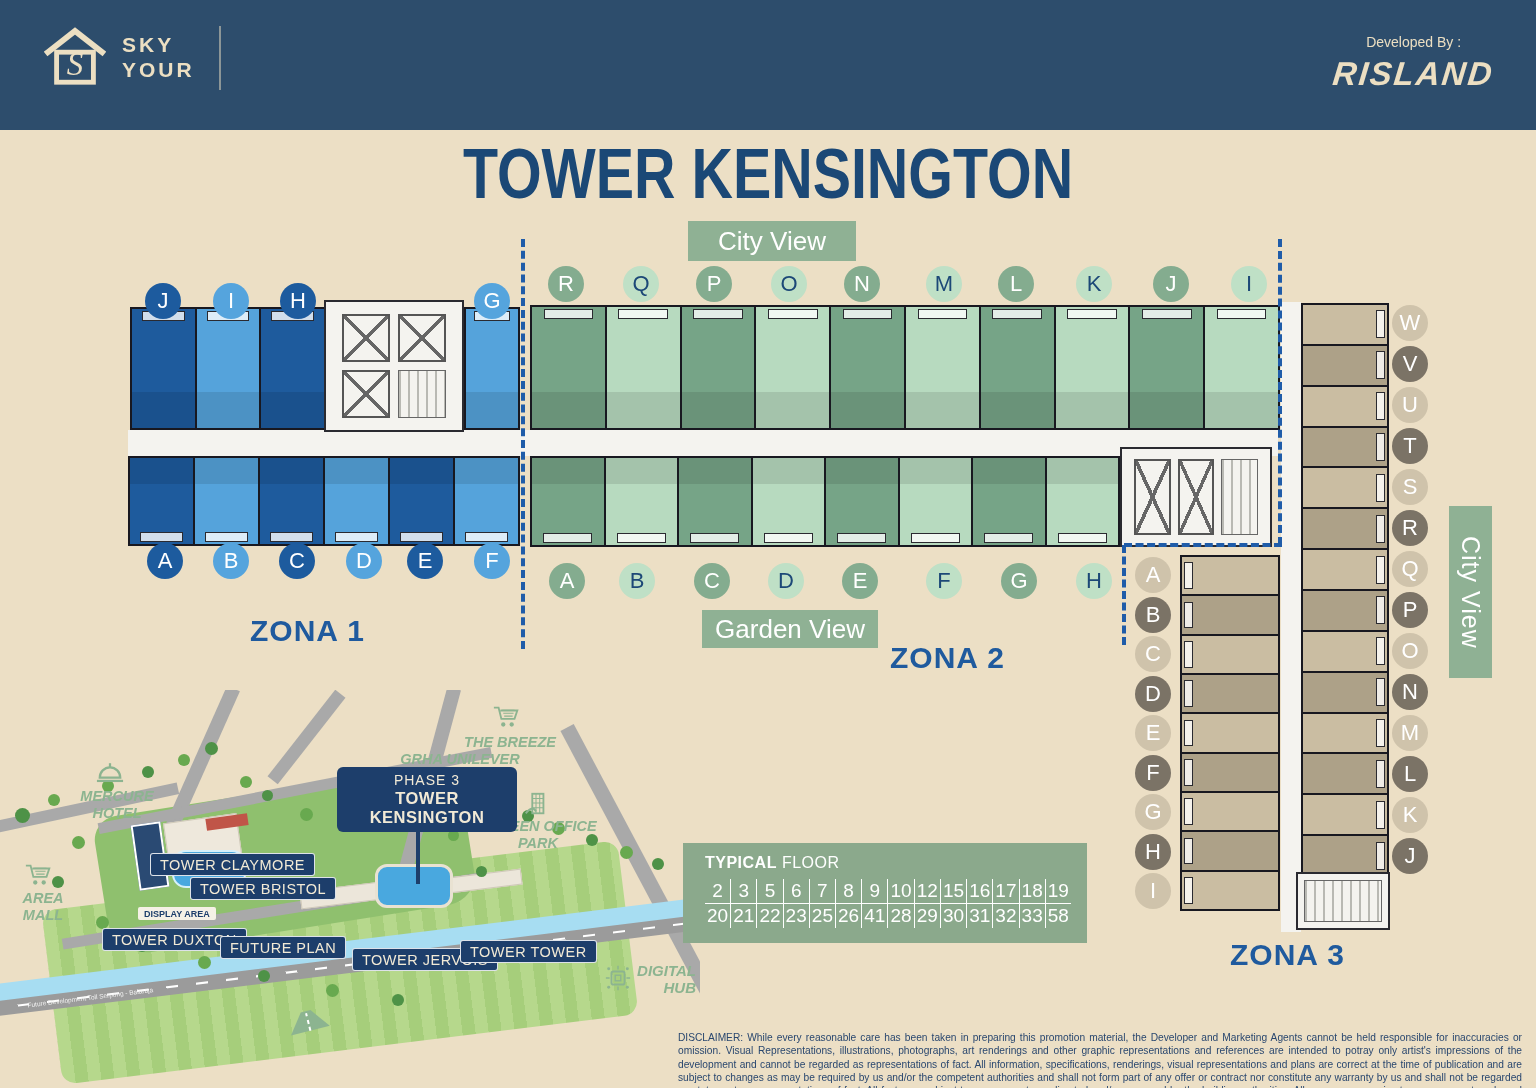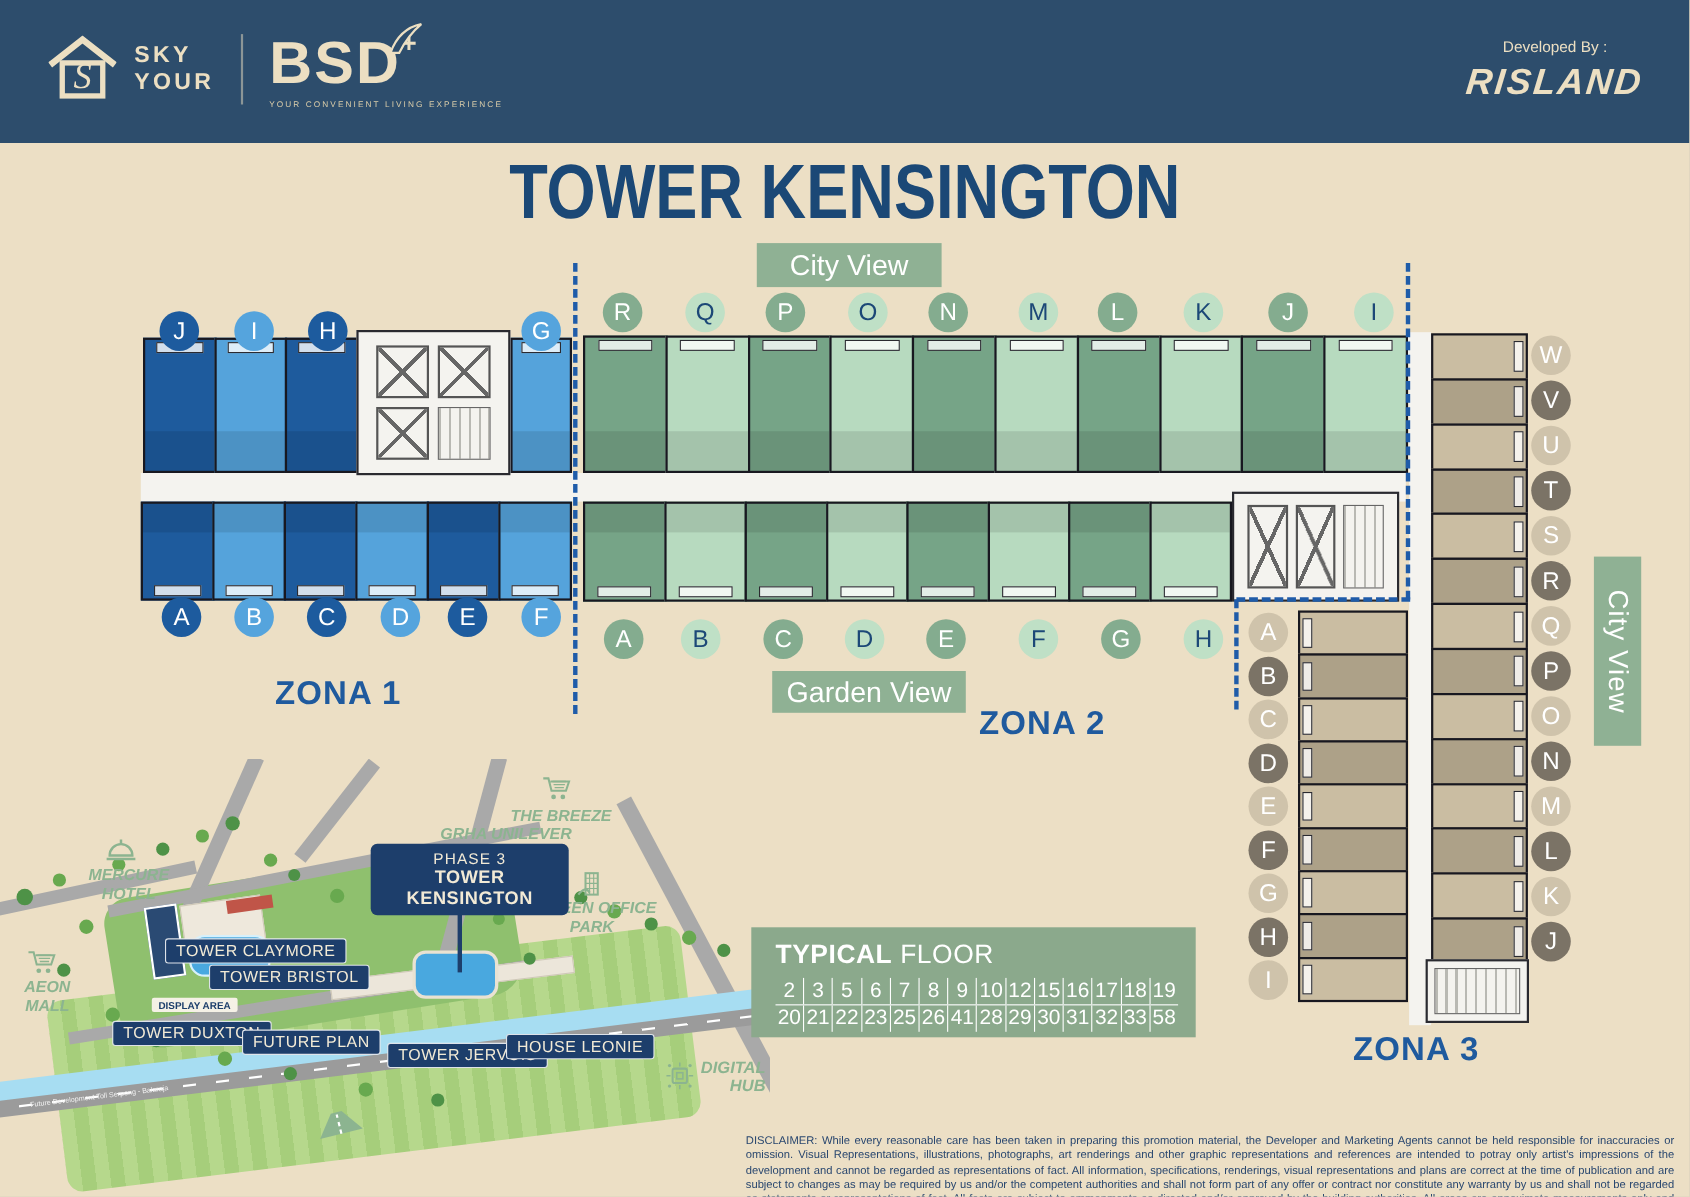--- a/index.html
+++ b/index.html
@@ -84,21 +84,21 @@
   .phase-box .l2{font-size:16.5px;font-weight:bold;letter-spacing:.5px;margin-top:1px;}
   .green-lbl{position:absolute;color:#8cb490;font-weight:bold;font-style:italic;font-size:14.5px;line-height:1.15;
              text-align:center;z-index:8;white-space:nowrap;}
   .white-box{position:absolute;background:#f5f1e6;color:#1d3e6b;font-size:9px;font-weight:bold;
              padding:1.5px 6px;border-radius:2px;z-index:8;white-space:nowrap;}
   .micon{position:absolute;z-index:8;}
 
   
   .tf{position:absolute;left:683px;top:843px;width:404px;height:100px;background:#8ba98c;color:#fff;z-index:5;
       padding:11px 16px 8px 22px;box-sizing:border-box;}
-  .tf-title{font-size:24px;letter-spacing:.5px;}
+  .tf-title{font-size:16px;letter-spacing:.5px;}
   .tf-title b{font-weight:bold;} .tf-title span{font-weight:normal;}
   .tf table{width:100%;border-collapse:collapse;margin-top:7px;}
   .tf td{font-size:19px;text-align:center;padding:1px 0;color:#fff;}
   .tf tr.r1 td{border-bottom:1.5px solid #fff;}
   .tf td + td{border-left:1.5px solid #fff;}
 
   .disclaimer{position:absolute;left:678px;top:1021px;width:844px;font-size:10.2px;line-height:1.3;
               color:#29476f;text-align:justify;z-index:5;}
 </style>
 </head>
@@ -111,28 +111,20 @@
       <svg width="62" height="62" viewBox="0 0 64 64">
         <path d="M4 26 L32 4 L60 26" fill="none" stroke="#ecdfc2" stroke-width="6" stroke-linecap="square"></path>
         <rect x="13" y="26" width="38" height="31" fill="none" stroke="#ecdfc2" stroke-width="5"></rect>
         <text x="32" y="50" font-size="34" font-family="Liberation Serif, serif" font-style="italic" fill="#ecdfc2" text-anchor="middle">S</text>
       </svg>
       <div class="brand-sky">
         <div>SKY</div>
         <div>YOUR</div>
       </div>
       <div class="divider"></div>
-      <div class="bsd-wrap">
-        <div class="bsd"><span>BSD</span><sup>+</sup>
-          <svg class="bsd-leaf" width="34" height="30" viewBox="0 0 34 30">
-            <path d="M2 28 Q10 6 30 2 Q18 12 10 28 Z" fill="#2d4d6c" stroke="#ecdfc2" stroke-width="2"></path>
-          </svg>
-        </div>
-        <div class="tagline">YOUR CONVENIENT LIVING EXPERIENCE</div>
-      </div>
     </div>
     <div class="developer">
       <div class="dev-by">Developed By :</div>
       <div class="risland">RISLAND</div>
     </div>
   </header>
 
   <h1 class="title">TOWER KENSINGTON</h1>
 
   <div class="sage-box cv-top">City View</div>
@@ -347,40 +339,40 @@
     <svg class="micon" style="left:288px;top:318px;transform:rotate(-14deg);" width="40" height="26" viewBox="0 0 40 24">
       <polygon points="0,22 15,2 25,2 40,22" fill="#8cb490"></polygon>
       <path d="M20 4 v3 M20 11 v4 M20 18 v4" stroke="#fff" stroke-width="2"></path>
     </svg>
 
     <div class="green-lbl" style="left:62px;top:98px;width:110px;">
       <div>MERCURE</div>
       <div>HOTEL</div>
     </div>
     <div class="green-lbl" style="left:8px;top:200px;width:70px;">
-      <div>AEON</div>
+      <div>AREA</div>
       <div>MALL</div>
     </div>
     <div class="green-lbl" style="left:450px;top:44px;width:120px;">THE BREEZE</div>
     <div class="green-lbl" style="left:390px;top:61px;width:140px;">GRHA UNILEVER</div>
     <div class="green-lbl" style="left:488px;top:128px;width:100px;">
       <div>GREEN OFFICE</div>
       <div>PARK</div>
     </div>
     <div class="phase-box">
       <div class="l1">PHASE 3</div>
       <div class="l2">TOWER KENSINGTON</div>
     </div>
     <div class="navy-box" style="left:150px;top:163px;">TOWER CLAYMORE</div>
     <div class="navy-box" style="left:190px;top:187px;">TOWER BRISTOL</div>
     <div class="white-box" style="left:138px;top:217px;">DISPLAY AREA</div>
     <div class="navy-box" style="left:102px;top:238px;">TOWER DUXTON</div>
     <div class="navy-box" style="left:220px;top:246px;">FUTURE PLAN</div>
     <div class="navy-box" style="left:352px;top:258px;">TOWER JERVOIS</div>
-    <div class="navy-box" style="left:460px;top:250px;">HOUSE LEONIE</div>
+    <div class="navy-box" style="left:460px;top:250px;">TOWER TOWER</div>
     <div class="green-lbl" style="left:632px;top:272px;width:64px;text-align:right;font-size:15px;">
       <div>DIGITAL</div>
       <div>HUB</div>
     </div>
   <div class="tree" style="left: 15px; top: 118px; width: 15px; height: 15px; background: rgb(78, 146, 71);"></div>
       <div class="tree" style="left: 48px; top: 104px; width: 12px; height: 12px; background: rgb(104, 169, 79);"></div>
       <div class="tree" style="left: 205px; top: 52px; width: 13px; height: 13px; background: rgb(78, 146, 71);"></div>
       <div class="tree" style="left: 240px; top: 86px; width: 12px; height: 12px; background: rgb(104, 169, 79);"></div>
       <div class="tree" style="left: 262px; top: 100px; width: 11px; height: 11px; background: rgb(78, 146, 71);"></div>
       <div class="tree" style="left: 300px; top: 118px; width: 13px; height: 13px; background: rgb(104, 169, 79);"></div>

